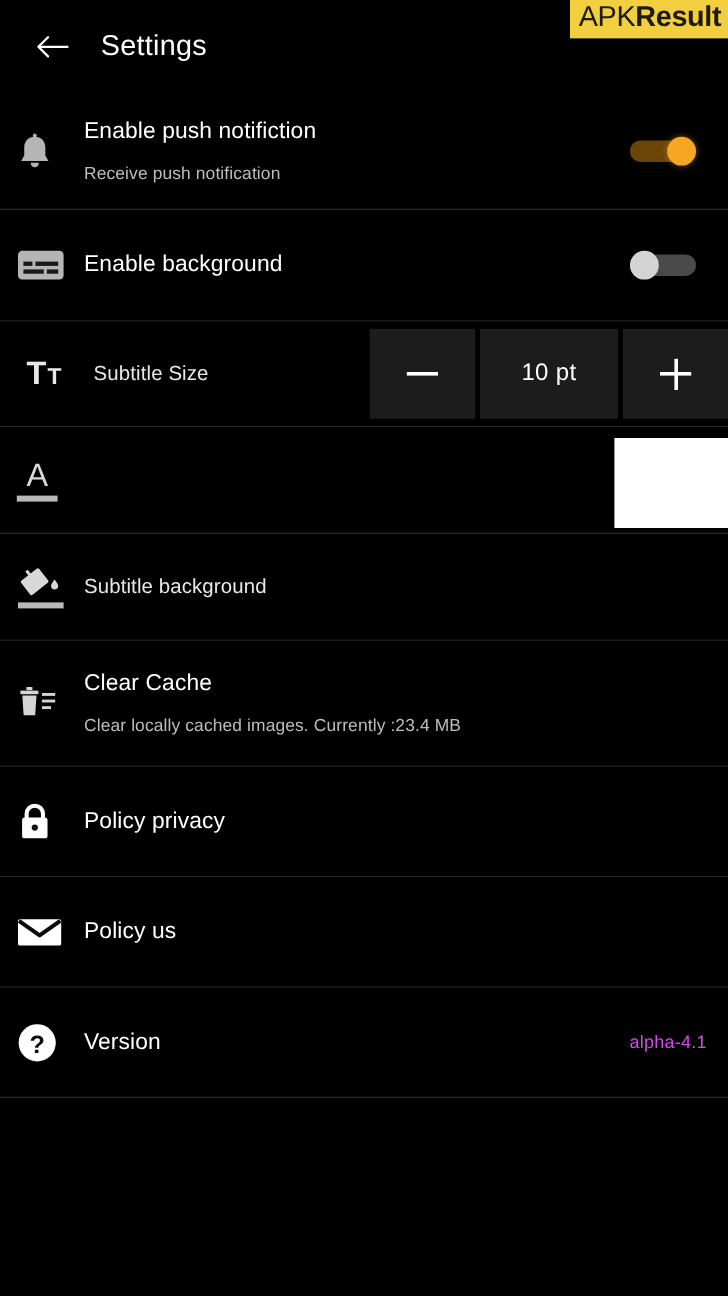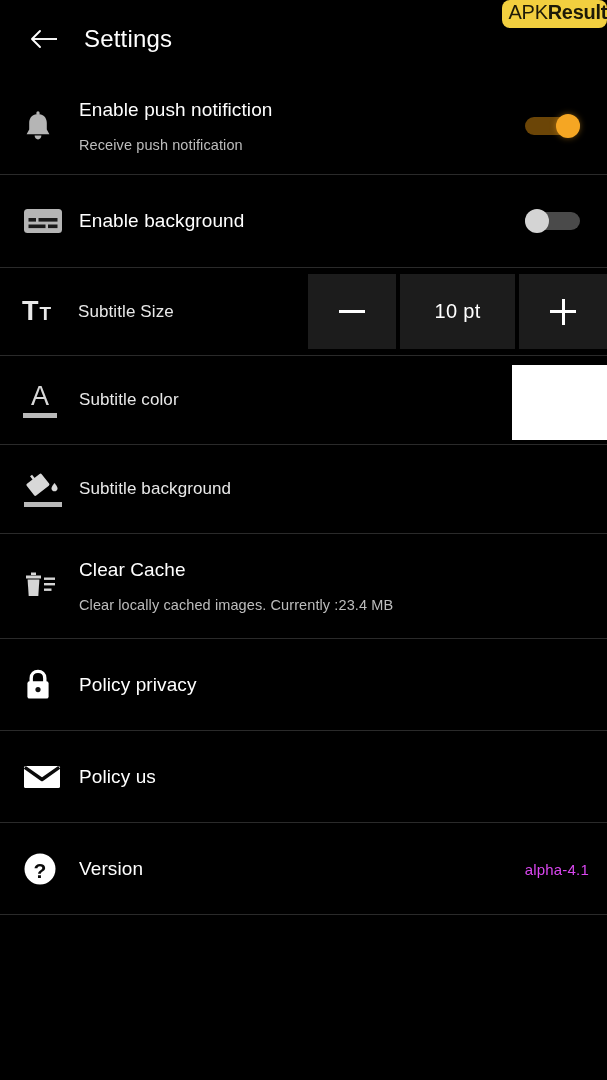--- a/index.html
+++ b/index.html
@@ -17,27 +17,26 @@
     -webkit-font-smoothing: antialiased;
   }
 
   
   .watermark {
     position: absolute;
     top: 0;
     right: 0;
     background: #f2cf3f;
     color: #1d1a08;
-    font-size: 20px;
+    font-size: 24px;
     letter-spacing: -0.3px;
-    padding: 2px 0 5px 7px;
+    padding: 2px 6px 5px 7px;
     line-height: 1.05;
     z-index: 50;
     white-space: nowrap;
-    border-radius: 8px;
   }
   .watermark .wm-bold { font-weight: bold; }
 
   
   .header {
     height: 78px;
     display: flex;
     align-items: center;
     padding-left: 24px;
     box-sizing: border-box;
@@ -57,21 +56,21 @@
     letter-spacing: 0.2px;
   }
 
   
   .row {
     position: relative;
     display: flex;
     align-items: center;
     box-sizing: border-box;
     border-bottom: 1px solid #2a2a2a;
-    padding-left: 23px;
+    padding-left: 14px;
     background: #000000;
   }
   .row-icon {
     width: 56px;
     flex: 0 0 56px;
     display: flex;
     align-items: center;
     justify-content: flex-start;
   }
   .row-texts {
@@ -297,23 +296,20 @@
     </div>
   </div>
 </div>
 
 <div class="row row-color">
   <div class="row-icon">
     <span class="icon-stack">
       <span class="a-icon">A</span>
       <span class="ic-underline"></span>
     </span>
-  </div>
-  <div class="row-texts">
-    <div class="row-title sm">Subtitle color</div>
   </div>
   <div class="color-swatch"></div>
 </div>
 
 <div class="row row-bg">
   <div class="row-icon">
     <span class="icon-stack">
       <svg width="40" height="27" viewBox="0 0 40 27">
         <g transform="rotate(-38 17 13)">
           <rect x="6" y="4" width="19" height="15" rx="1.5" fill="#d8d8d8"></rect>

